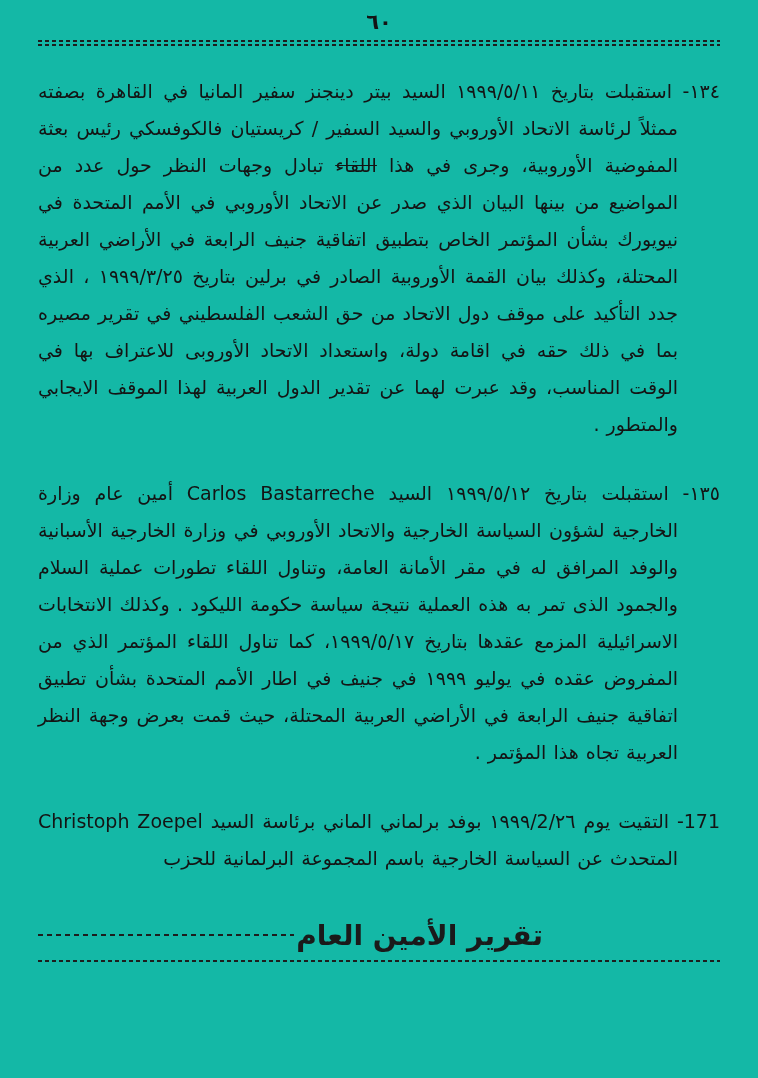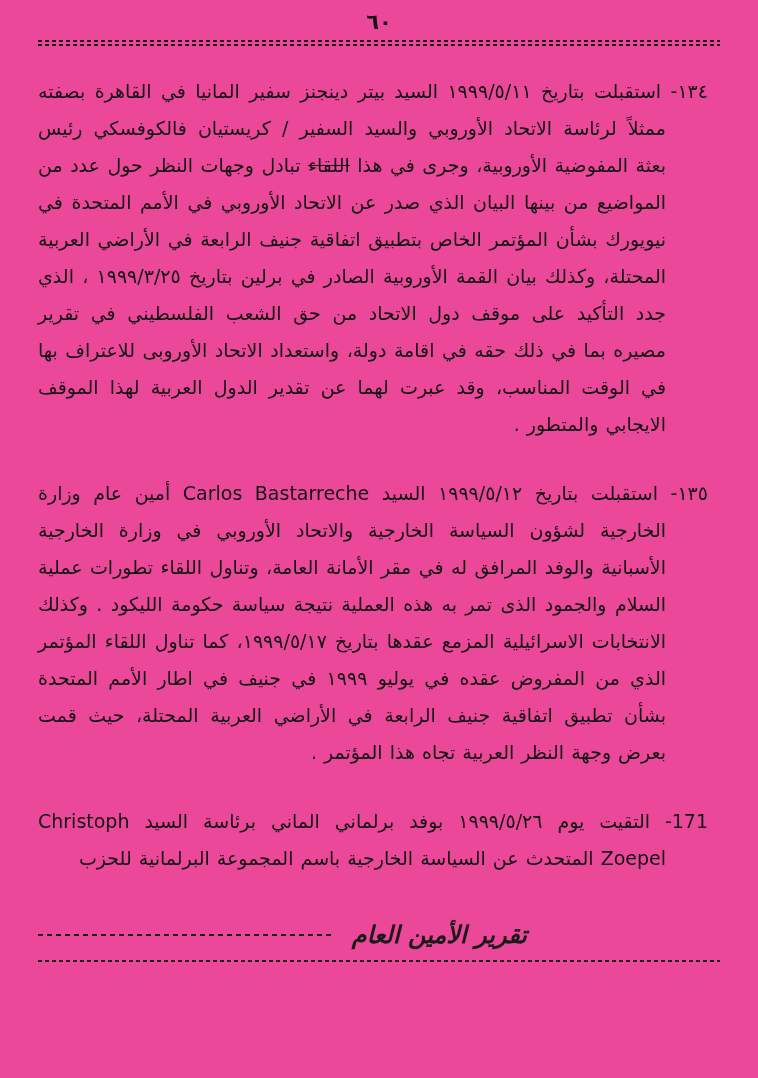--- a/index.html
+++ b/index.html
@@ -5,21 +5,21 @@
   html, body {
     margin: 0;
     padding: 0;
     background: #f7f7f5;
   }
   .page {
     position: relative;
     width: 758px;
     height: 1078px;
     margin: 0 auto;
-    background: #ec4899;
+    background: #14b8a6;
     color: #141414;
     font-family: "DejaVu Sans", sans-serif;
     overflow: hidden;
     box-sizing: border-box;
   }
   .content {
     padding: 8px 38px 0 38px;
   }
   .page-number {
     text-align: center;
@@ -36,21 +36,21 @@
     background-size: 100% 2px, 100% 2px;
     background-position: 0 0, 0 4px;
     background-repeat: no-repeat;
     margin-bottom: 26px;
   }
   .para {
     direction: rtl;
     text-align: justify;
     font-size: 19px;
     line-height: 37px;
-    margin: 0 12px 32px 0;
+    margin: 0 0 32px 0;
     padding-right: 42px;
     text-indent: -42px;
     word-spacing: 1px;
   }
   .para .marker {
     white-space: nowrap;
   }
   .struck {
     text-decoration: line-through;
   }
@@ -64,24 +64,23 @@
     display: flex;
     align-items: center;
     height: 30px;
   }
   .footer-line {
     flex: 1 1 auto;
     height: 2px;
     background: repeating-linear-gradient(to right, #1d1d1d 0 5px, transparent 5px 9px);
   }
   .footer-note {
-    margin: 0 18px;
-    font-size: 24px;
+    margin: 0 2px;
+    font-size: 28px;
     font-weight: bold;
-    font-style: italic;
     direction: rtl;
     color: #1a1a1a;
   }
   .footer-spacer {
     width: 175px;
     flex: 0 0 auto;
   }
   .bottom-rule {
     height: 2px;
     margin-top: 10px;
@@ -95,21 +94,21 @@
   <div class="content">
 
     <div class="page-number">٦٠</div>
 
     <div class="top-rule"></div>
 
     <p class="para"><span class="marker">١٣٤-</span> <span>استقبلت بتاريخ ١٩٩٩/٥/١١ السيد بيتر دينجنز سفير المانيا في القاهرة بصفته ممثلاً لرئاسة الاتحاد الأوروبي والسيد السفير / كريستيان فالكوفسكي رئيس بعثة المفوضية الأوروبية، وجرى في هذا </span><span class="struck">اللقاء</span><span> تبادل وجهات النظر حول عدد من المواضيع من بينها البيان الذي صدر عن الاتحاد الأوروبي في الأمم المتحدة في نيويورك بشأن المؤتمر الخاص بتطبيق اتفاقية جنيف الرابعة في الأراضي العربية المحتلة، وكذلك بيان القمة الأوروبية الصادر في برلين بتاريخ ١٩٩٩/٣/٢٥ ، الذي جدد التأكيد على موقف دول الاتحاد من حق الشعب الفلسطيني في تقرير مصيره بما في ذلك حقه في اقامة دولة، واستعداد الاتحاد الأوروبى للاعتراف بها في الوقت المناسب، وقد عبرت لهما عن تقدير الدول العربية لهذا الموقف الايجابي والمتطور .</span></p>
 
     <p class="para"><span class="marker">١٣٥-</span> <span>استقبلت بتاريخ ١٩٩٩/٥/١٢ السيد Carlos Bastarreche أمين عام وزارة الخارجية لشؤون السياسة الخارجية والاتحاد الأوروبي في وزارة الخارجية الأسبانية والوفد المرافق له في مقر الأمانة العامة، وتناول اللقاء تطورات عملية السلام والجمود الذى تمر به هذه العملية نتيجة سياسة حكومة الليكود . وكذلك الانتخابات الاسرائيلية المزمع عقدها بتاريخ ١٩٩٩/٥/١٧، كما تناول اللقاء المؤتمر الذي من المفروض عقده في يوليو ١٩٩٩ في جنيف في اطار الأمم المتحدة بشأن تطبيق اتفاقية جنيف الرابعة في الأراضي العربية المحتلة، حيث قمت بعرض وجهة النظر العربية تجاه هذا المؤتمر .</span></p>
 
-    <p class="para"><span class="marker">171-</span> <span>التقيت يوم ١٩٩٩/٥/٢٦ بوفد برلماني الماني برئاسة السيد Christoph Zoepel المتحدث عن السياسة الخارجية باسم المجموعة البرلمانية للحزب</span></p>
+    <p class="para"><span class="marker">171-</span> <span>التقيت يوم ١٩٩٩/2/٢٦ بوفد برلماني الماني برئاسة السيد Christoph Zoepel المتحدث عن السياسة الخارجية باسم المجموعة البرلمانية للحزب</span></p>
 
   </div>
 
   <div class="footer">
     <div class="footer-row">
       <div class="footer-line"></div>
       <div class="footer-note">تقرير الأمين العام</div>
       <div class="footer-spacer"></div>
     </div>
     <div class="bottom-rule"></div>

